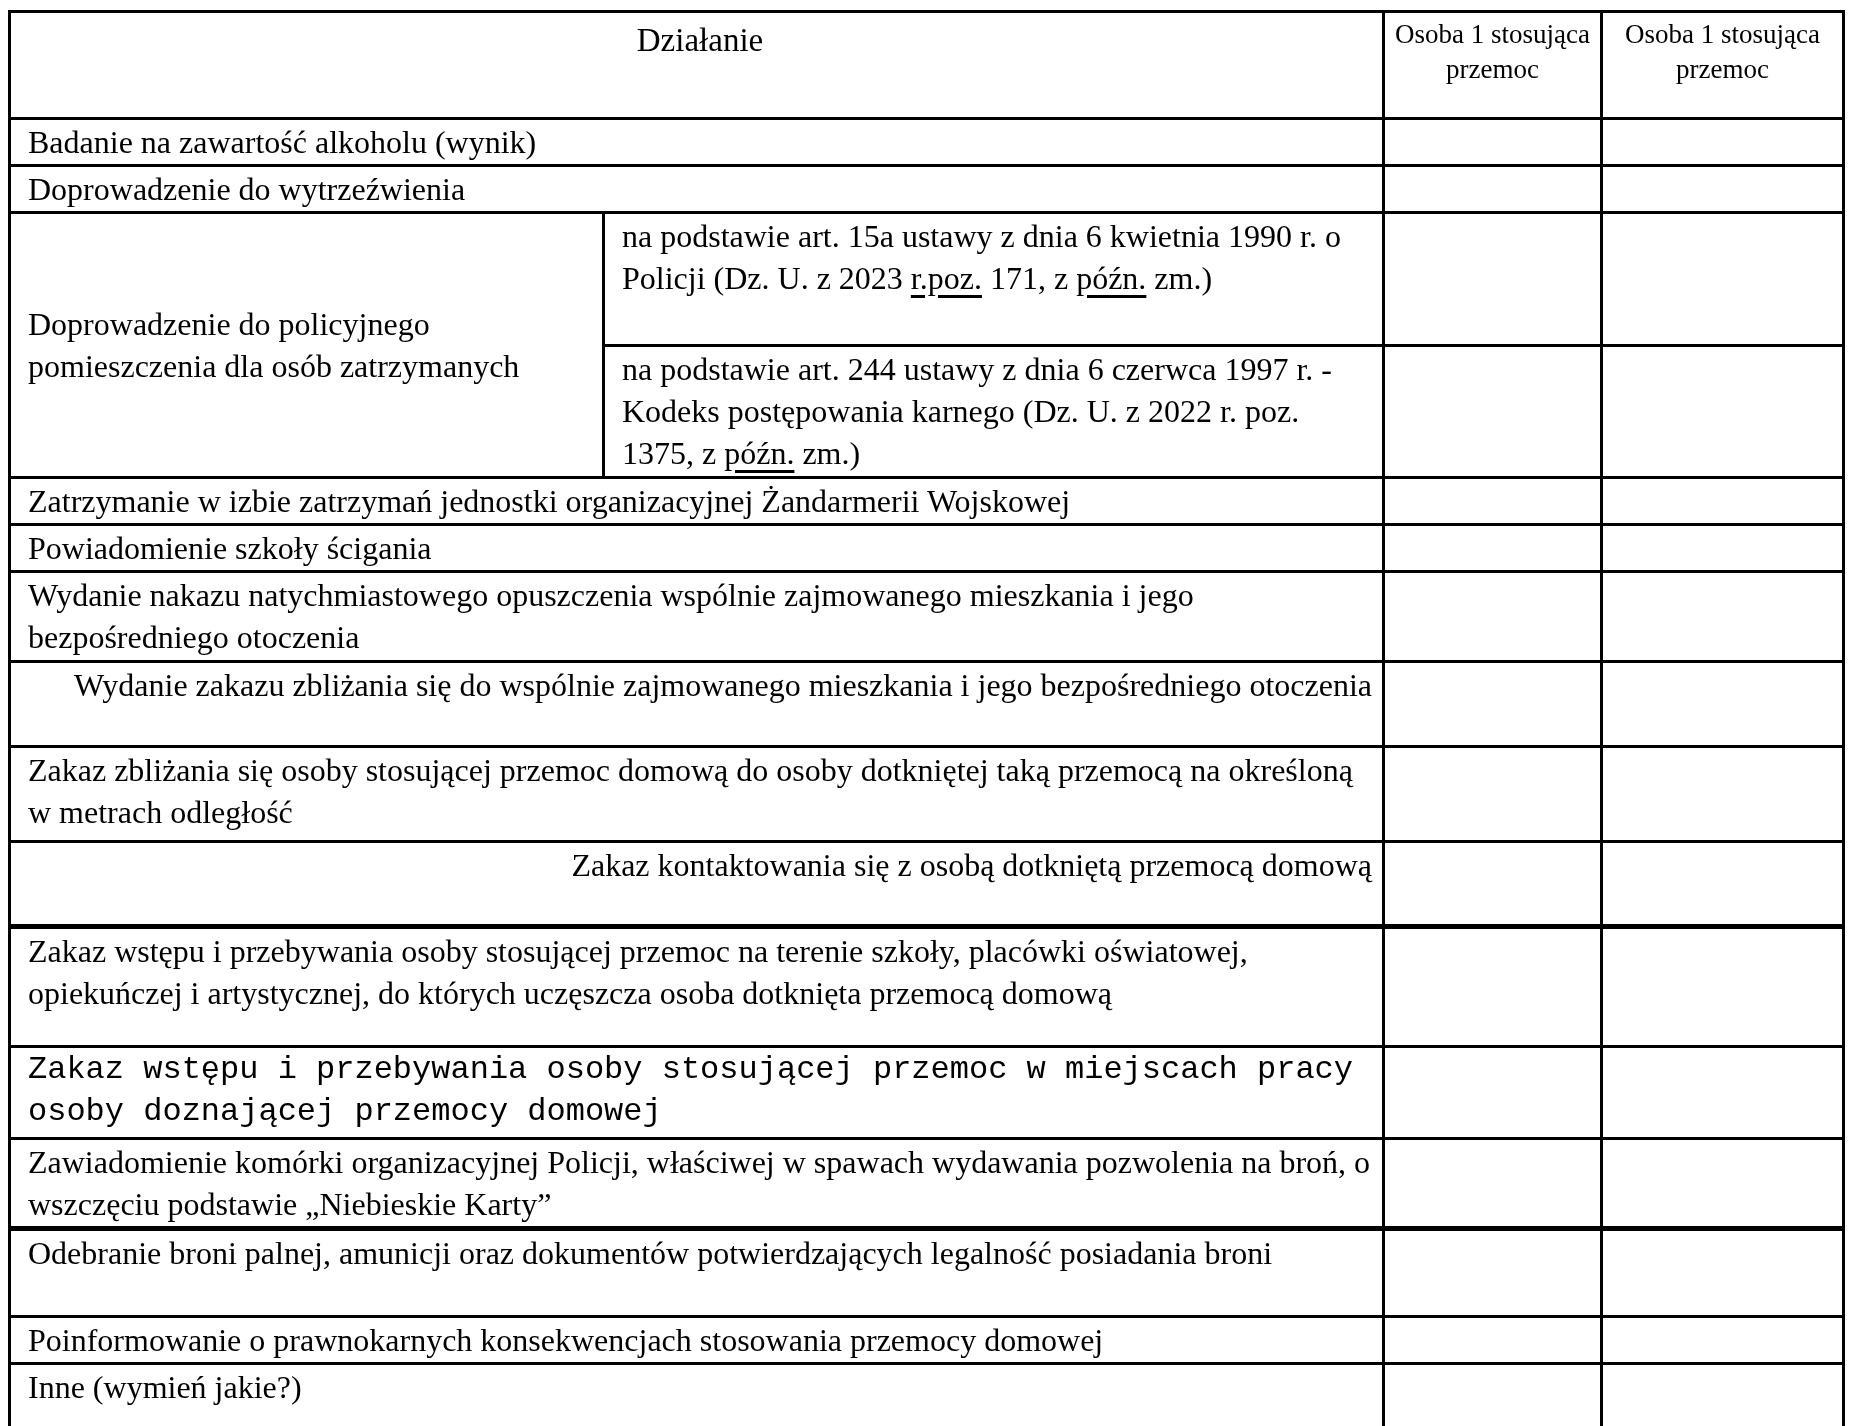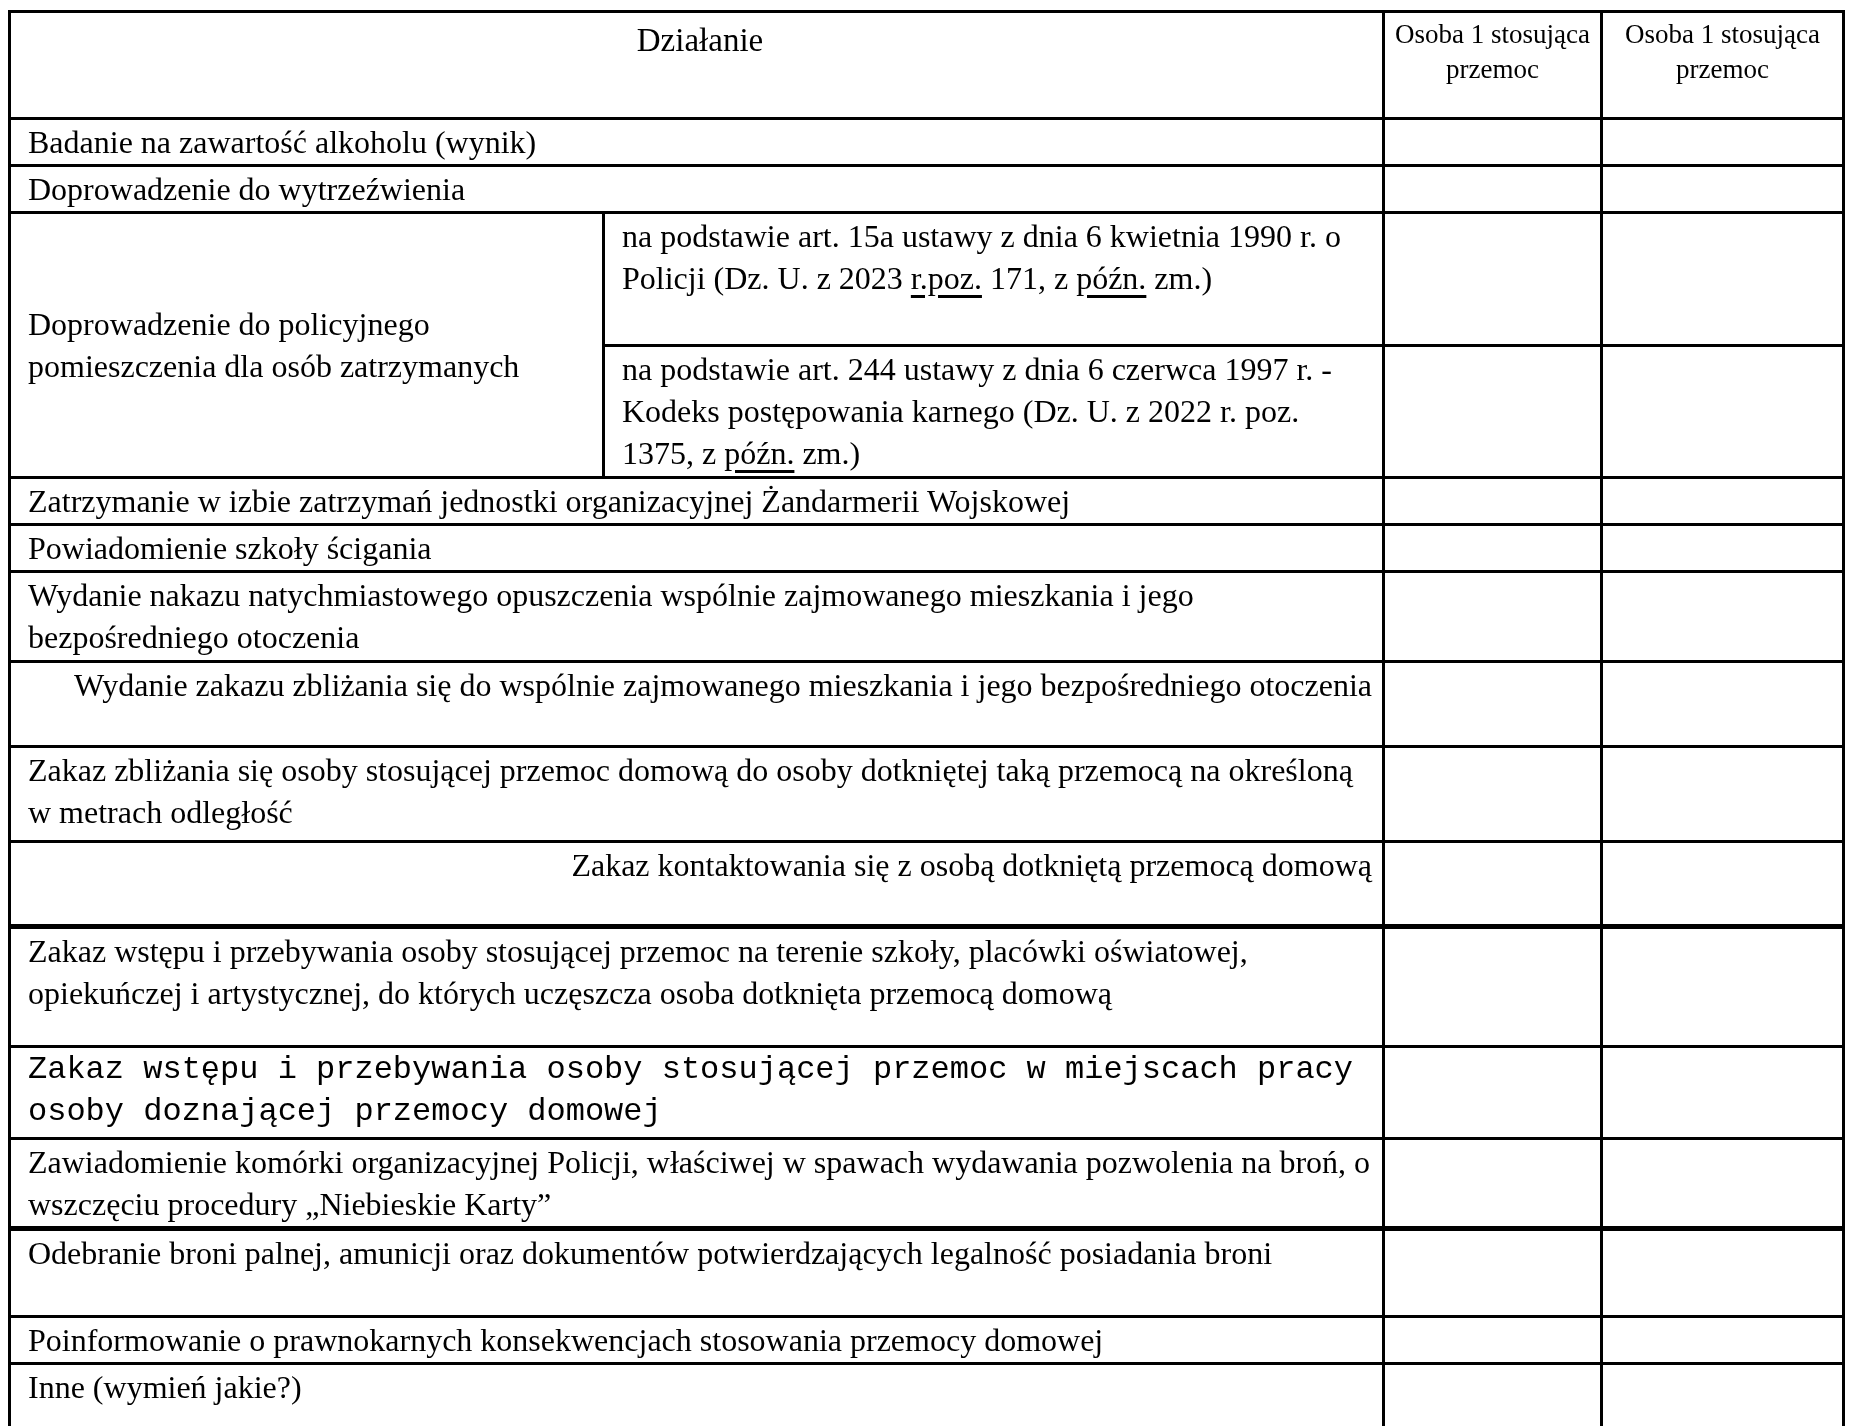--- a/index.html
+++ b/index.html
@@ -153,21 +153,21 @@
       <td class="val"></td>
     </tr>
 
     <tr class="h92">
       <td colspan="2">Zakaz wstępu i przebywania osoby stosującej przemoc w miejscach pracy osoby doznającej przemocy domowej</td>
       <td class="val"></td>
       <td class="val"></td>
     </tr>
 
     <tr class="h90 hv">
-      <td colspan="2">Zawiadomienie komórki organizacyjnej Policji, właściwej w spawach wydawania pozwolenia na broń, o wszczęciu procedury „Niebieskie Karty”</td>
+      <td colspan="2">Zawiadomienie komórki organizacyjnej Policji, właściwej w spawach wydawania pozwolenia na broń, o wszczęciu podstawie „Niebieskie Karty”</td>
       <td class="val"></td>
       <td class="val"></td>
     </tr>
 
     <tr class="h88">
       <td colspan="2">Odebranie broni palnej, amunicji oraz dokumentów potwierdzających legalność posiadania broni</td>
       <td class="val"></td>
       <td class="val"></td>
     </tr>
 

